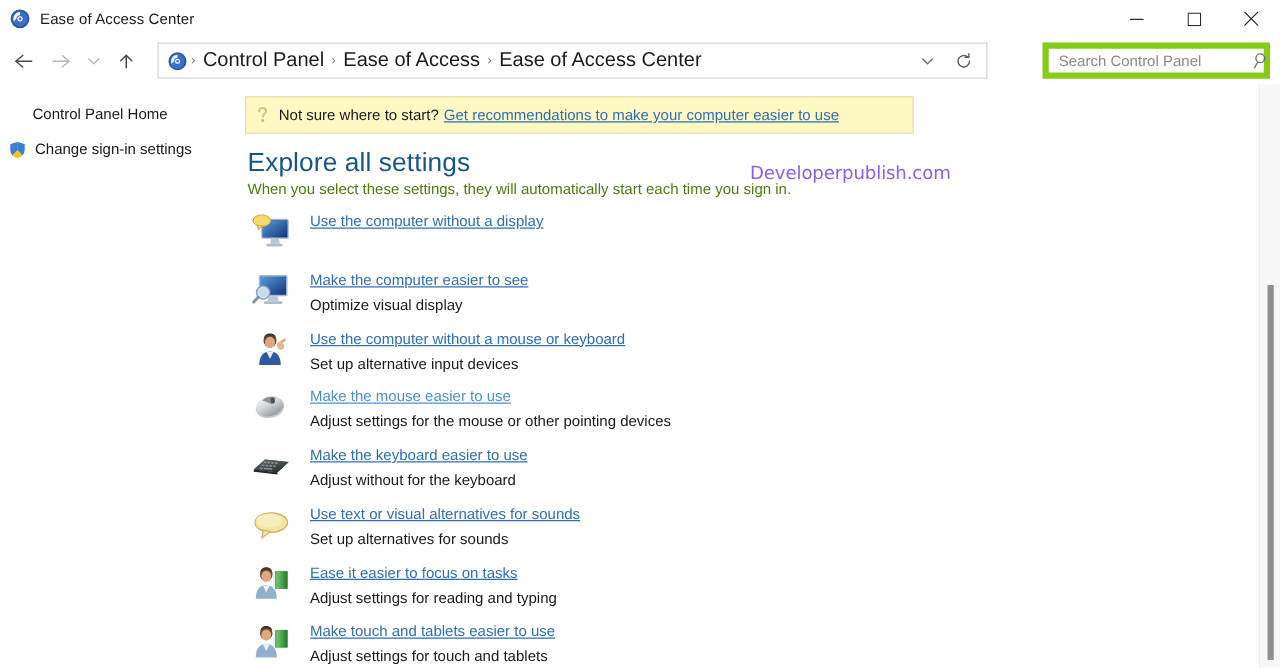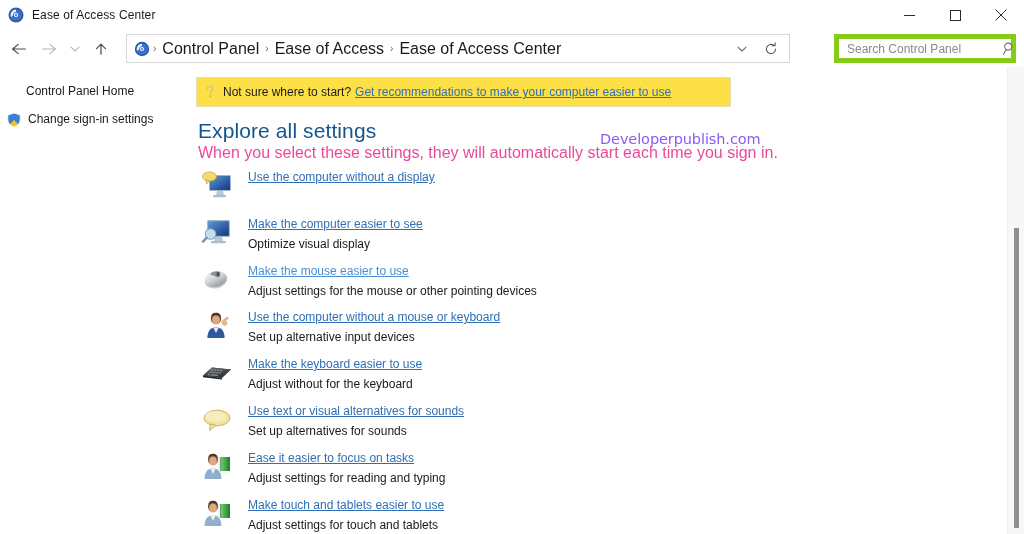--- a/index.html
+++ b/index.html
@@ -87,34 +87,34 @@
   .side-item.shielded { padding-left: 6px; }
   .shield-icon { width: 16px; height: 16px; flex: 0 0 16px; }
 
   
   .main {
     position: absolute; left: 182px; top: 0; width: 824px; height: 467px;
     background: #ffffff;
   }
   .notice {
     position: absolute; left: 14px; top: 10px; width: 535px; height: 30px;
-    background: #fde047; border: 1px solid #e3e0af;
+    background: #fef9c3; border: 1px solid #e3e0af;
     display: flex; align-items: center;
   }
   .notice-icon { width: 26px; display: flex; align-items: center; justify-content: center; }
   .notice-text { font-size: 12px; color: #1a1a1a; white-space: nowrap; }
   .notice-link { font-size: 12px; color: #2f6fb5; margin-left: 4px; white-space: nowrap; }
 
   .heading {
     position: absolute; left: 16px; top: 52px;
     font-size: 21px; color: #15558f; font-weight: 400; letter-spacing: .1px;
   }
   .subheading {
     position: absolute; left: 16px; top: 77px;
-    font-size: 16px; color: #ec4899; white-space: nowrap;
+    font-size: 12px; color: #4d7c0f; white-space: nowrap;
   }
   .watermark {
     position: absolute; left: 418px; top: 64px;
     font-size: 14.5px; color: #8b5cf6;
     font-family: "DejaVu Sans", sans-serif;
     letter-spacing: -.1px;
   }
 
   .settings-list { position: absolute; left: 10px; top: 100px; width: 640px; }
   .setting-item {
@@ -321,51 +321,51 @@
             <path d="M6.6 21.8 L3 25.6" stroke="#7a93ad" stroke-width="2.4" stroke-linecap="round"></path>
           </svg>
         </span>
         <a class="setting-link" href="#">Make the computer easier to see</a>
         <span class="setting-desc">Optimize visual display</span>
       </div>
 
       <div class="setting-item">
         <span class="setting-icon">
           <svg width="34" height="34" viewBox="0 0 34 34">
-            <ellipse cx="16" cy="17" rx="11.5" ry="8.4" fill="#c9ccce" transform="rotate(-12 16 17)"></ellipse>
-            <ellipse cx="16" cy="16" rx="11" ry="7.9" fill="url(#gm)" transform="rotate(-12 16 17)"></ellipse>
-            <defs>
-                <linearGradient id="gm" x1="0" y1="0" x2="0.4" y2="1">
-              <stop offset="0" stop-color="#f6f7f8"></stop>
-                  <stop offset="0.5" stop-color="#d6d9db"></stop>
-                  <stop offset="1" stop-color="#9da2a6"></stop>
-            </linearGradient>
-              </defs>
-            <path d="M10 11.5 C11.6 8.6 17 7.4 20.6 9.2 L17.6 14.4 C15.2 13 12 12 10 11.5Z" fill="#6f7478" opacity="0.75"></path>
-            <ellipse cx="18.2" cy="11.4" rx="1.7" ry="2.4" fill="#4f5357" transform="rotate(-12 18.2 11.4)"></ellipse>
-          </svg>
-        </span>
-        <a class="setting-link hovered" href="#">Make the mouse easier to use</a>
-        <span class="setting-desc">Adjust settings for the mouse or other pointing devices</span>
-      </div>
-
-      <div class="setting-item">
-        <span class="setting-icon">
-          <svg width="34" height="34" viewBox="0 0 34 34">
             <ellipse cx="16" cy="9.5" rx="5.2" ry="5.6" fill="#6b4a32"></ellipse>
             <ellipse cx="16" cy="11" rx="4" ry="4.6" fill="#e0a87e"></ellipse>
             <path d="M11 8.4 C11.5 4.6 20.5 4.6 21 8.6 C21 6 19.6 3.8 16 3.8 C12.6 3.8 11 5.8 11 8.4Z" fill="#4a3222"></path>
             <path d="M7.4 29 C7.4 21.6 10.8 18.2 16 18.2 C21.2 18.2 24.6 21.6 24.6 29 Z" fill="#2f5aa0"></path>
             <path d="M13.2 18.6 L16 24 L18.8 18.6 C17.8 18.3 14.2 18.3 13.2 18.6Z" fill="#e8eef6"></path>
             <path d="M23.6 12.5 c1.4-1.8 3-3.2 3.8-3.4" fill="none" stroke="#e0a87e" stroke-width="2.4" stroke-linecap="round"></path>
             <ellipse cx="24.4" cy="13.6" rx="2.8" ry="3.2" fill="#e8b88c" transform="rotate(-25 24.4 13.6)"></ellipse>
           </svg>
         </span>
         <a class="setting-link" href="#">Use the computer without a mouse or keyboard</a>
         <span class="setting-desc">Set up alternative input devices</span>
+      </div>
+
+      <div class="setting-item">
+        <span class="setting-icon">
+          <svg width="34" height="34" viewBox="0 0 34 34">
+            <ellipse cx="16" cy="17" rx="11.5" ry="8.4" fill="#c9ccce" transform="rotate(-12 16 17)"></ellipse>
+            <ellipse cx="16" cy="16" rx="11" ry="7.9" fill="url(#gm)" transform="rotate(-12 16 17)"></ellipse>
+            <defs>
+                <linearGradient id="gm" x1="0" y1="0" x2="0.4" y2="1">
+              <stop offset="0" stop-color="#f6f7f8"></stop>
+                  <stop offset="0.5" stop-color="#d6d9db"></stop>
+                  <stop offset="1" stop-color="#9da2a6"></stop>
+            </linearGradient>
+              </defs>
+            <path d="M10 11.5 C11.6 8.6 17 7.4 20.6 9.2 L17.6 14.4 C15.2 13 12 12 10 11.5Z" fill="#6f7478" opacity="0.75"></path>
+            <ellipse cx="18.2" cy="11.4" rx="1.7" ry="2.4" fill="#4f5357" transform="rotate(-12 18.2 11.4)"></ellipse>
+          </svg>
+        </span>
+        <a class="setting-link hovered" href="#">Make the mouse easier to use</a>
+        <span class="setting-desc">Adjust settings for the mouse or other pointing devices</span>
       </div>
 
       <div class="setting-item">
         <span class="setting-icon">
           <svg width="34" height="34" viewBox="0 0 34 34">
             <path d="M3 19.5 L12 11.5 L31 13.5 L22 21.8 Z" fill="#3f4447"></path>
             <path d="M3 19.5 L12 11.5 L31 13.5 L22 21.8 Z" fill="url(#gk)"></path>
             <defs>
                 <linearGradient id="gk" x1="0" y1="0" x2="0.6" y2="1">
               <stop offset="0" stop-color="#6a7074"></stop>

